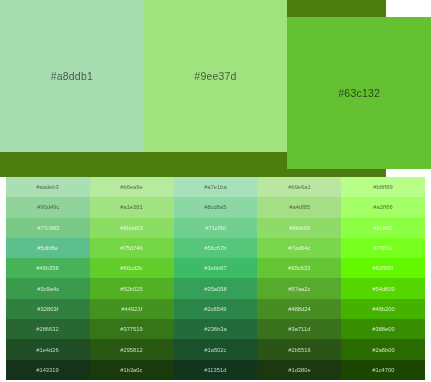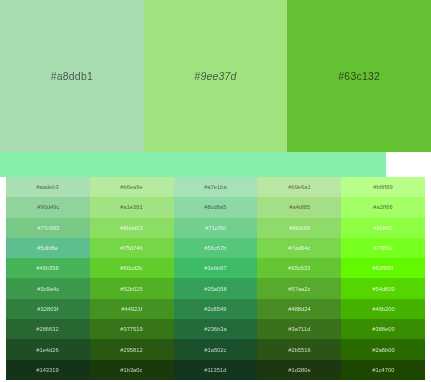--- a/index.html
+++ b/index.html
@@ -11,21 +11,21 @@
     width: 431px;
     height: 382px;
     overflow: hidden;
     font-family: "Liberation Sans", sans-serif;
   }
 
   #palette-page {
     position: relative;
     width: 386px;
     height: 382px;
-    background: #86efac;
+    background: #4d7c0f;
   }
 
   
   .banner {
     position: absolute;
     left: 0;
     top: 0;
     width: 431px;
     height: 152px;
     display: flex;
@@ -78,23 +78,23 @@
 </head>
 <body>
 
 <div id="palette-page">
 
   <div class="banner">
       <div class="banner-swatch" style="background: rgb(168, 221, 177);">
         <span class="banner-label" style="color: rgb(74, 90, 78);">#a8ddb1</span>
       </div>
       <div class="banner-swatch" style="background: rgb(158, 227, 125);">
-        <span class="banner-label" style="color: rgb(76, 90, 68); font-style: italic;">#9ee37d</span>
-      </div>
-      <div class="banner-swatch" style="background: rgb(99, 193, 50);">
+        <span class="banner-label" style="color: rgb(76, 90, 68);">#9ee37d</span>
+      </div>
+      <div class="banner-swatch" style="background: rgb(99, 193, 50); margin-top: 17px;">
         <span class="banner-label" style="color: rgb(51, 66, 31);">#63c132</span>
       </div>
     </div>
 
   <div class="grid-wrap">
     <div class="grid">
         <div class="cell" style="background: rgb(170, 222, 179);">
           <span class="cell-label" style="color: rgb(90, 107, 94);">#aadeb3</span>
         </div>
         <div class="cell" style="background: rgb(182, 234, 158);">

